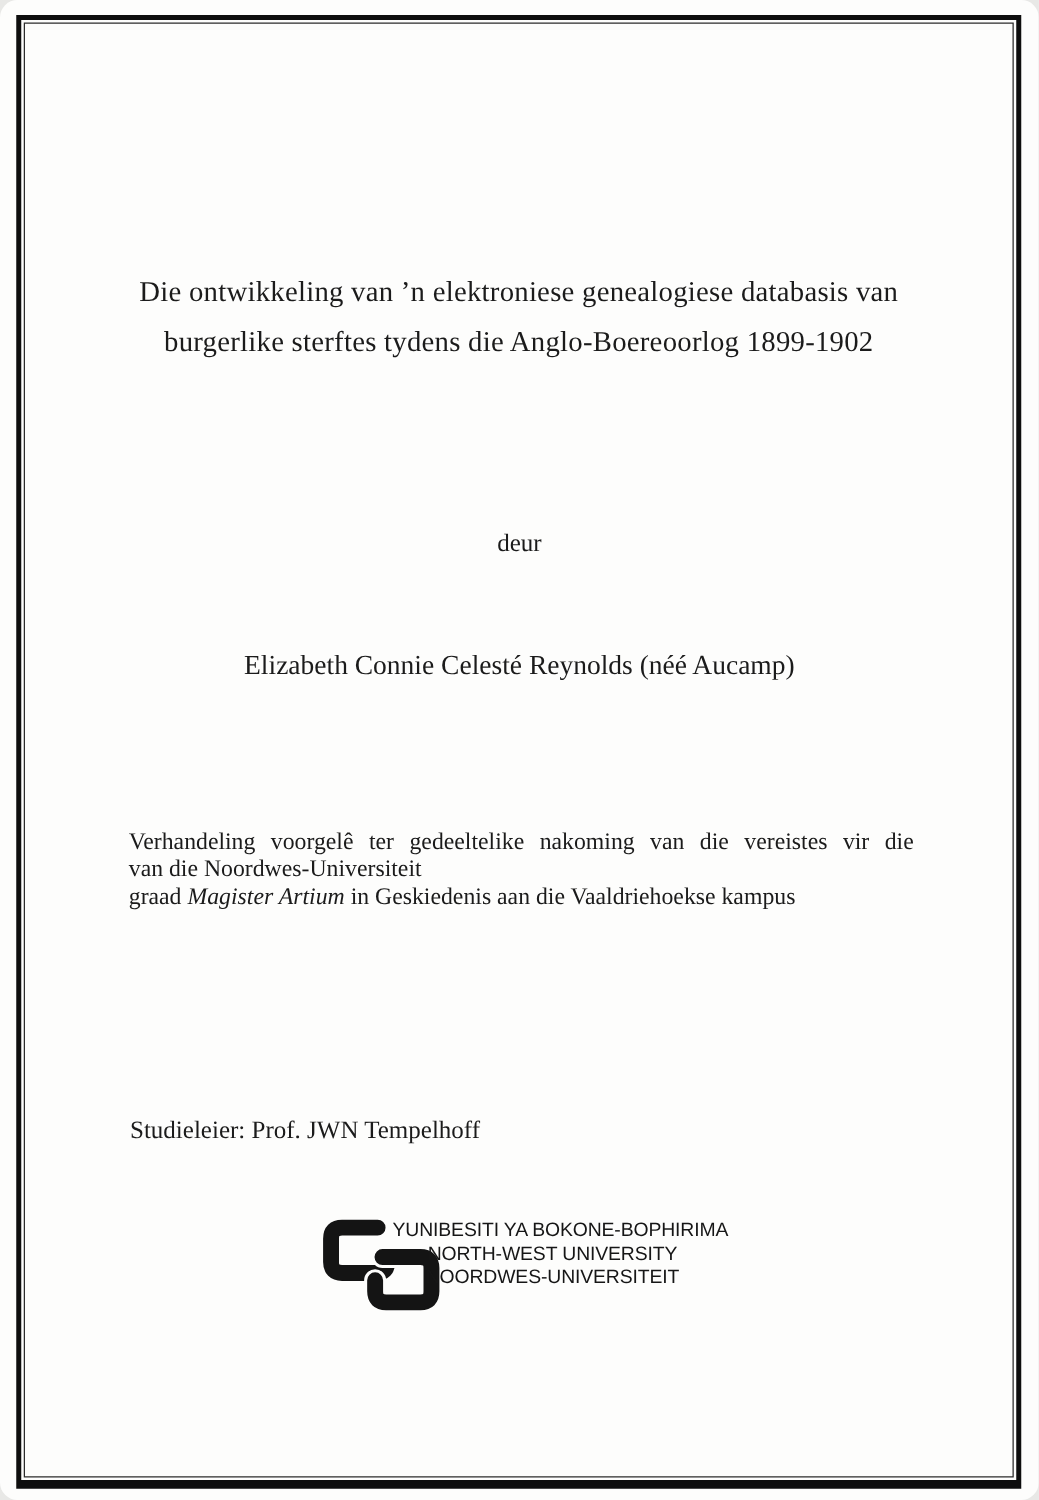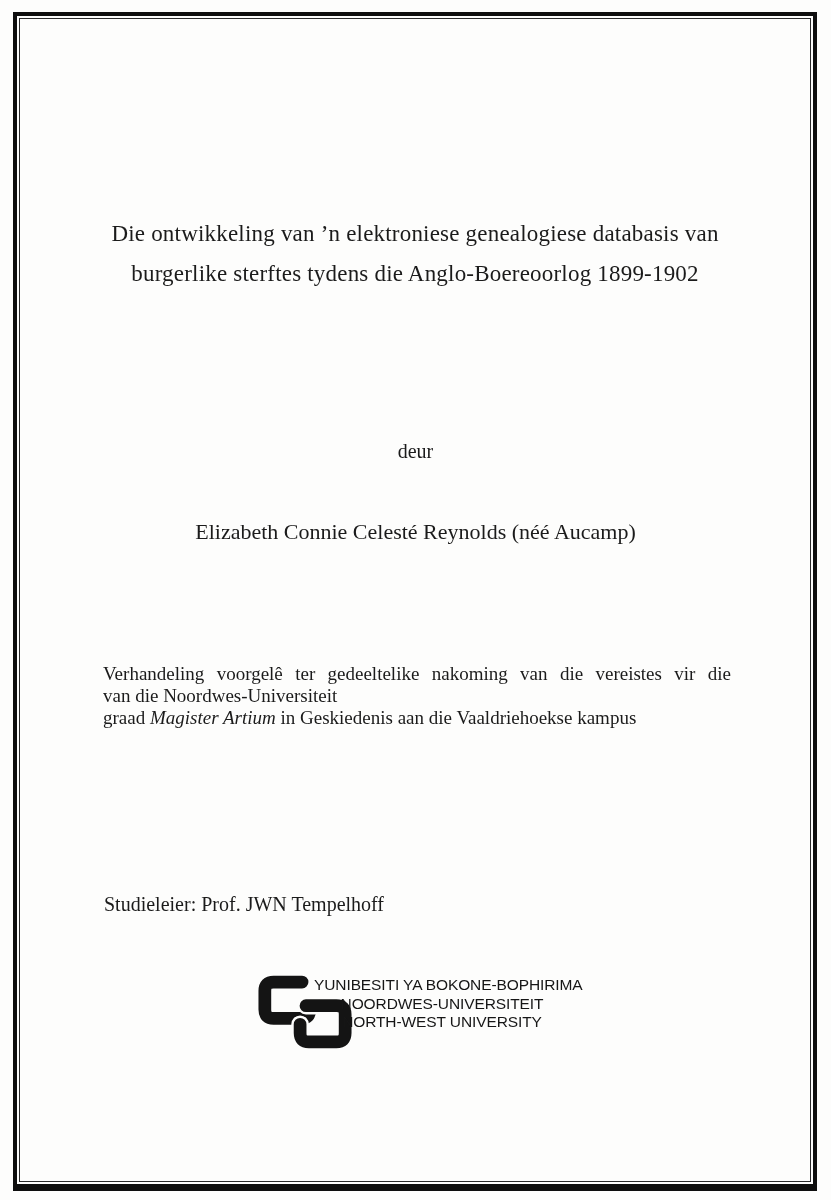--- a/index.html
+++ b/index.html
@@ -8,20 +8,21 @@
     background: #e8e8e6;
   }
   .page {
     position: relative;
     width: 831px;
     height: 1200px;
     background: #fdfdfc;
     overflow: hidden;
     font-family: "Liberation Serif", serif;
     color: #1b1b1b;
+    border-radius: 14px;
   }
   
   .frame {
     position: absolute;
     top: 12px;
     left: 13px;
     right: 14px;
     bottom: 9px;
     border: 4px solid #0e0e0e;
     border-bottom-width: 7px;
@@ -37,21 +38,21 @@
     top: 214px;
     left: 85px;
     width: 660px;
     text-align: center;
     font-size: 23px;
     line-height: 40px;
     letter-spacing: 0.2px;
   }
   .byline {
     position: absolute;
-    top: 440px;
+    top: 424px;
     left: 0;
     width: 831px;
     text-align: center;
     font-size: 20px;
   }
   .author {
     position: absolute;
     top: 519px;
     left: 0;
     width: 831px;
@@ -134,17 +135,17 @@
 
       <path d="M 46 9 L 17 9 Q 8 9 8 18 L 8 37 Q 8 46 17 46 L 45 46 Q 54 46 54 37 L 54 31" fill="none" stroke="#141414" stroke-width="13" stroke-linecap="round"></path>
 
       <path d="M 50 33 L 81 33 Q 90 33 90 42 L 90 61 Q 90 70 81 70 L 53 70 Q 44 70 44 61 L 44 52" fill="none" stroke="#fdfdfc" stroke-width="18" stroke-linecap="round"></path>
       <path d="M 50 33 L 81 33 Q 90 33 90 42 L 90 61 Q 90 70 81 70 L 53 70 Q 44 70 44 61 L 44 52" fill="none" stroke="#141414" stroke-width="13" stroke-linecap="round"></path>
     </svg>
   </div>
 
   <div class="logo-text">
     <div>YUNIBESITI YA BOKONE-BOPHIRIMA</div>
+    <div>NORTH-WEST UNIVERSITY</div>
     <div>NOORDWES-UNIVERSITEIT</div>
-    <div>NORTH-WEST UNIVERSITY</div>
   </div>
 
 </div>
 
 </body></html>

